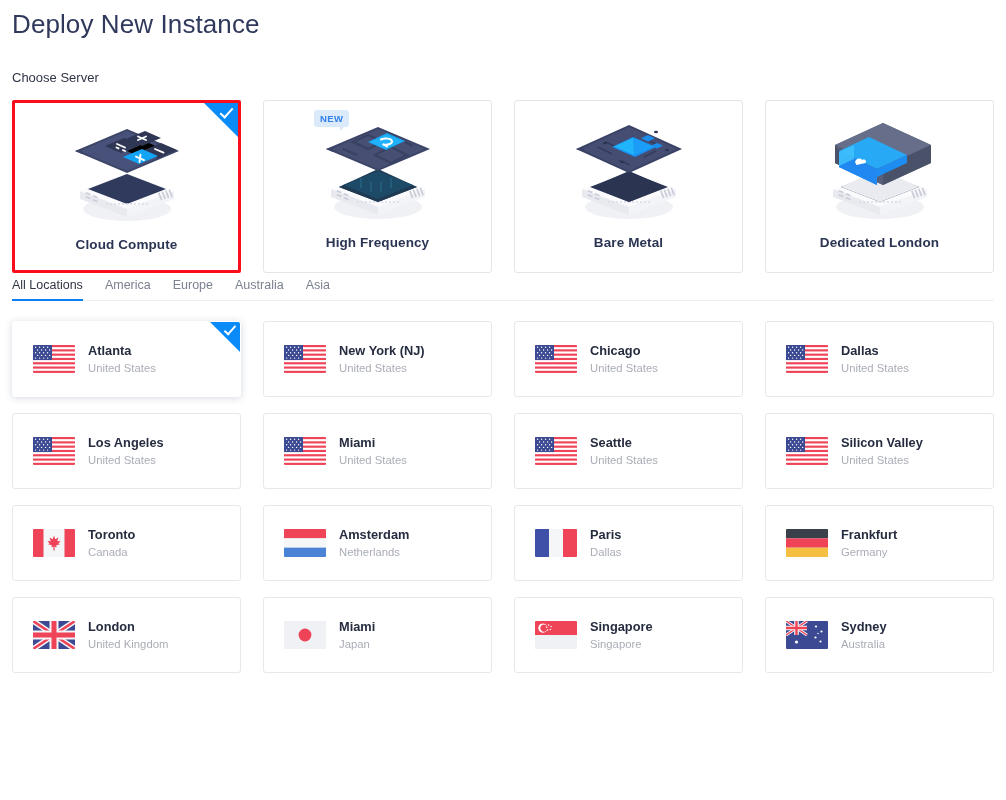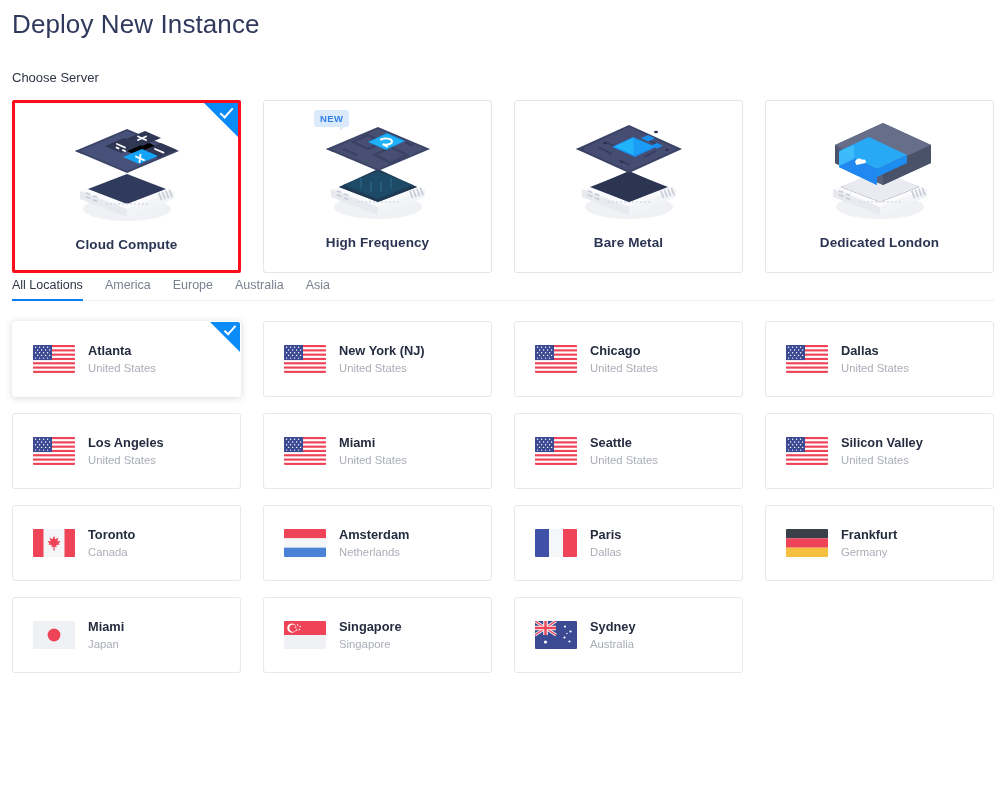--- a/index.html
+++ b/index.html
@@ -829,20 +829,35 @@
       </svg>
         </div>
         <div class="loc-text">
              <div class="loc-city">Frankfurt</div>
              <div class="loc-country">Germany</div>
            </div>
       </div>
       <div class="loc-card">
         <div class="flag">
           <svg viewBox="0 0 42 28" xmlns="http://www.w3.org/2000/svg">
+        <rect width="42" height="28" fill="#3b4a93"></rect>
+        <path d="M0 0 L42 28 M42 0 L0 28" stroke="#f5f6f8" stroke-width="5.5"></path>
+        <path d="M0 0 L42 28 M42 0 L0 28" stroke="#ef4358" stroke-width="2.6"></path>
+        <path d="M21 0 L21 28 M0 14 L42 14" stroke="#f5f6f8" stroke-width="9"></path>
+        <path d="M21 0 L21 28 M0 14 L42 14" stroke="#ef4358" stroke-width="5"></path>
+      </svg>
+        </div>
+        <div class="loc-text">
+             <div class="loc-city">London</div>
+             <div class="loc-country">United Kingdom</div>
+           </div>
+      </div>
+      <div class="loc-card">
+        <div class="flag">
+          <svg viewBox="0 0 42 28" xmlns="http://www.w3.org/2000/svg">
         <rect width="42" height="28" fill="#f0f1f5"></rect>
         <circle cx="21" cy="14" r="6.4" fill="#ef4358"></circle>
       </svg>
         </div>
         <div class="loc-text">
              <div class="loc-city">Miami</div>
              <div class="loc-country">Japan</div>
            </div>
       </div>
       <div class="loc-card">

